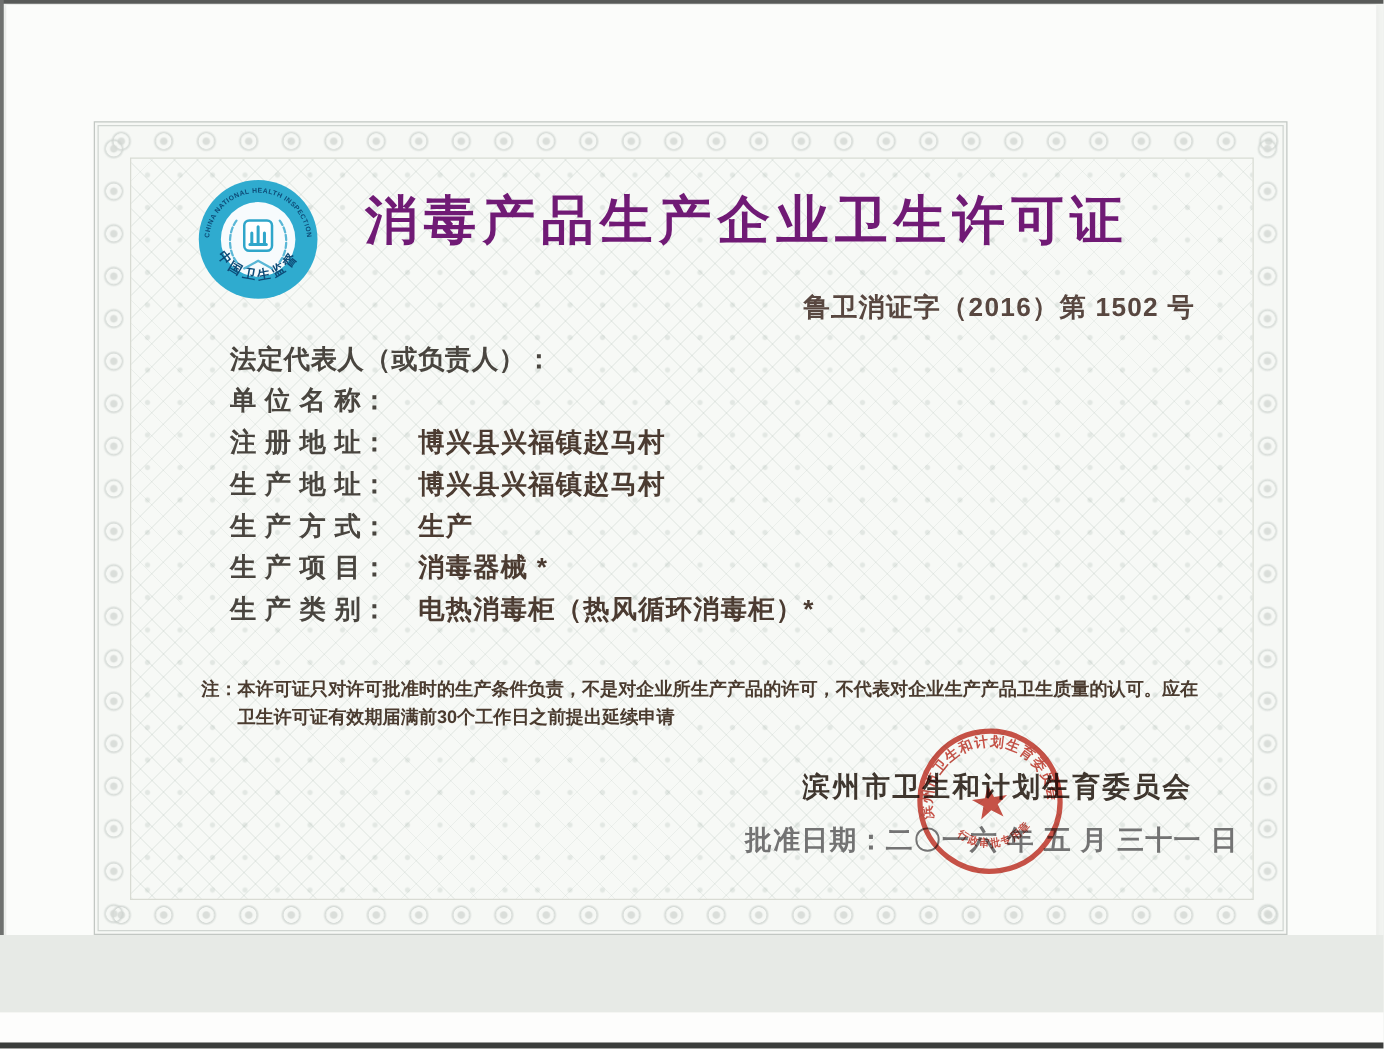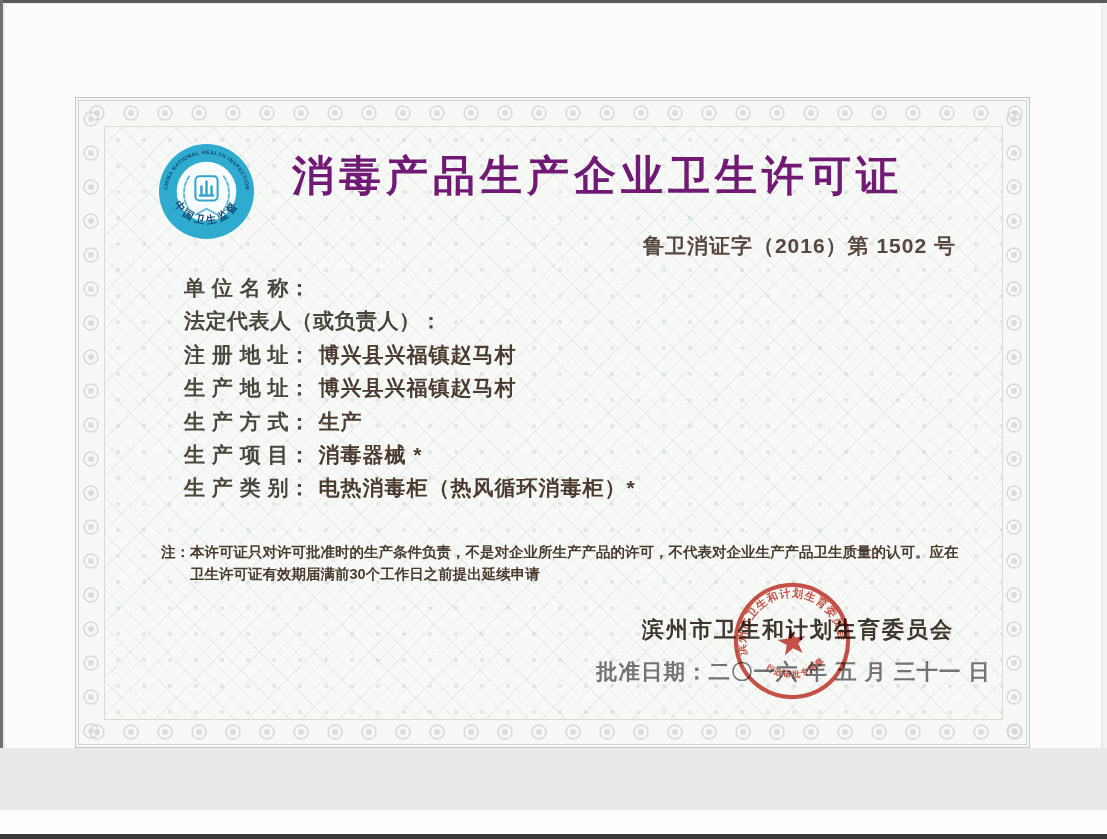--- a/index.html
+++ b/index.html
@@ -73,21 +73,21 @@
     white-space:nowrap;
   }
   .cert-no{
     position:absolute;left:620px;top:232px;width:336px;text-align:right;
     font-size:21px;font-weight:bold;color:#584740;letter-spacing:1px;white-space:nowrap;
   }
 
   .fields{position:absolute;left:184px;top:271px;width:790px;}
   .frow{height:33.4px;line-height:33.4px;font-size:21px;white-space:nowrap;}
   .flabel{color:#49453f;font-weight:bold;letter-spacing:.5px;}
-  .fvalue{color:#4b3b31;font-weight:bold;margin-left:8px;letter-spacing:1px;}
+  .fvalue{color:#4b3b31;font-weight:bold;margin-left:24px;letter-spacing:1px;}
 
   .note{
     position:absolute;left:161px;top:541px;width:808px;
     display:flex;font-size:14.5px;font-weight:bold;color:#4a3b2f;line-height:22px;
   }
   .note-prefix{flex:0 0 auto;}
   .note-text{flex:1 1 auto;}
 
   .issuer{
     position:absolute;left:642px;top:615px;
@@ -146,22 +146,22 @@
     <g>
       <rect x="37" y="33" width="22" height="24" rx="4" fill="#ffffff" stroke="#2fa6ca" stroke-width="2"></rect>
       <path d="M43,52 V43 M48,52 V38 M53,52 V43 M41.5,52 H54.5" fill="none" stroke="#2fa6ca" stroke-width="2.4" stroke-linecap="round"></path>
     </g>
   </svg>
 
   <div class="title">消毒产品生产企业卫生许可证</div>
   <div class="cert-no">鲁卫消证字（2016）第 1502 号</div>
 
   <div class="fields">
+    <div class="frow"><span class="flabel">法定代表人（或负责人）：</span><span class="fvalue"></span></div>
     <div class="frow"><span class="flabel">单 位 名 称：</span><span class="fvalue"></span></div>
-    <div class="frow"><span class="flabel">法定代表人（或负责人）：</span><span class="fvalue"></span></div>
     <div class="frow"><span class="flabel">注 册 地 址：</span><span class="fvalue">博兴县兴福镇赵马村</span></div>
     <div class="frow"><span class="flabel">生 产 地 址：</span><span class="fvalue">博兴县兴福镇赵马村</span></div>
     <div class="frow"><span class="flabel">生 产 方 式：</span><span class="fvalue">生产</span></div>
     <div class="frow"><span class="flabel">生 产 项 目：</span><span class="fvalue">消毒器械 *</span></div>
     <div class="frow"><span class="flabel">生 产 类 别：</span><span class="fvalue">电热消毒柜（热风循环消毒柜）*</span></div>
   </div>
 
   <div class="note">
     <span class="note-prefix">注：</span>
     <span class="note-text">本许可证只对许可批准时的生产条件负责，不是对企业所生产产品的许可，不代表对企业生产产品卫生质量的认可。应在卫生许可证有效期届满前30个工作日之前提出延续申请</span>

